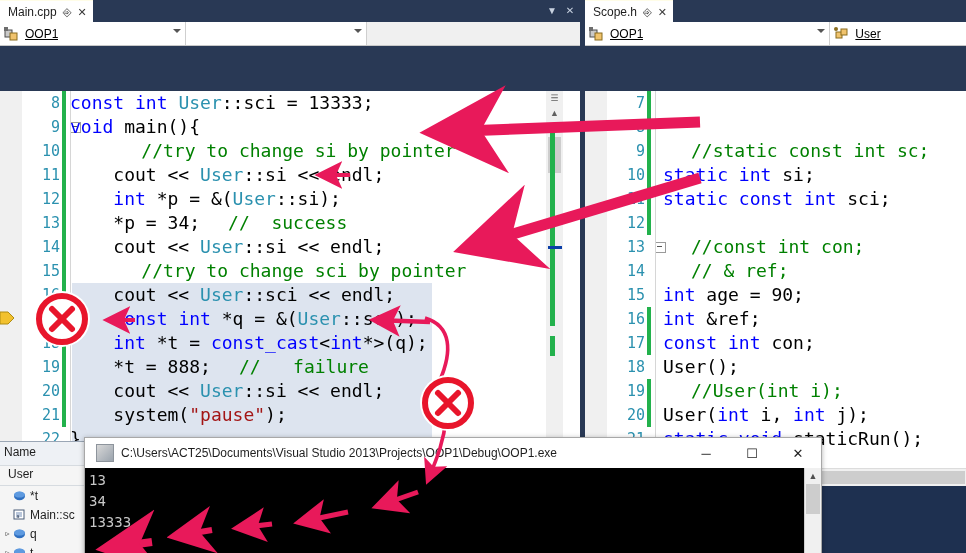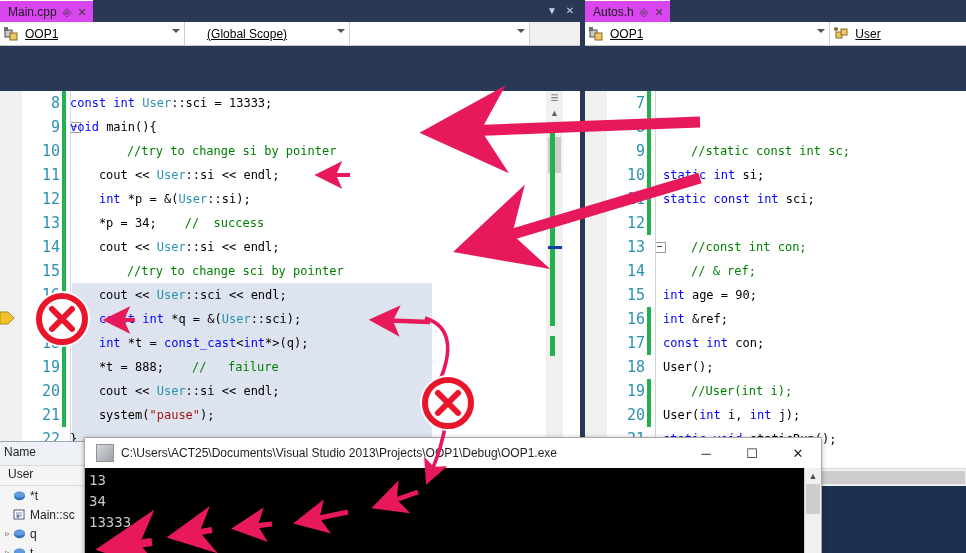--- a/index.html
+++ b/index.html
@@ -5,34 +5,34 @@
   html,body{margin:0;padding:0;}
   body{
     width:966px;height:553px;overflow:hidden;position:relative;
     background:#1e3050;
     font-family:"Liberation Sans", sans-serif;
     font-size:12px;
     -webkit-font-smoothing:antialiased;
   }
   
   .abs{position:absolute;}
-  .code{font-family:"DejaVu Sans Mono","Liberation Mono",monospace;font-size:12px;line-height:24px;white-space:pre;}
+  .code{font-family:"DejaVu Sans Mono","Liberation Mono",monospace;font-size:18px;line-height:24px;white-space:pre;}
   .kw{color:#0000ff;}
   .cmt{color:#008000;margin-left:28px;}
   .typ{color:#2b91af;}
   .str{color:#a31515;}
   .num{color:#000000;}
   .pln{color:#000000;}
 
   
   #leftPane{left:0;top:0;width:580px;height:440px;background:#293955;}
   .tabstrip{height:22px;background:#293955;position:relative;}
   .tab{
     position:absolute;left:0;top:0;height:22px;padding:0 6px 0 8px;
-    background:#d946ef;color:#1e1e1e;font-size:12px;line-height:22px;
+    background:#ffffff;color:#1e1e1e;font-size:12px;line-height:22px;
     display:flex;align-items:center;gap:6px;border-top:1px solid #fffde7;
   }
   .tab .pin,.tab .x{color:#3a3a3a;font-size:11px;cursor:pointer;}
   .tabstrip .strip-right{position:absolute;right:2px;top:2px;display:flex;gap:2px;align-items:center;}
   .cbtn{width:16px;height:18px;color:#c8d2e0;font-size:10px;text-align:center;line-height:18px;cursor:pointer;}
 
   .navbar{height:23px;background:#f0f0f0;border-bottom:1px solid #c8c8c8;display:flex;}
   .combo{height:23px;background:#fff;border-right:1px solid #cfcfcf;display:flex;align-items:center;position:relative;font-size:12px;color:#000;}
   .combo .cap{padding-left:4px;white-space:nowrap;overflow:hidden;text-decoration:underline;}
   .combo .arr{position:absolute;right:4px;top:7px;width:0;height:0;border-left:4px solid transparent;border-right:4px solid transparent;border-top:4px solid #555;}
@@ -97,24 +97,20 @@
   <div class="navbar">
     <div class="combo" style="width:185px">
       <span class="cicon">
         <svg width="16" height="16" viewBox="0 0 16 16">
           <rect x="2" y="4" width="7" height="7" fill="#c9c9c9" stroke="#4d4d4d"></rect>
           <rect x="7" y="7" width="7" height="7" fill="#f0c36d" stroke="#8a6d1f"></rect>
           <rect x="1" y="1" width="4" height="4" fill="#6d6d6d"></rect>
         </svg>
       </span>
       <span class="cap">OOP1</span>
-      <span class="arr"></span>
-    </div>
-    <div class="combo" style="width:165px">
-      <span class="cap" style="padding-left:22px">(Global Scope)</span>
       <span class="arr"></span>
     </div>
     <div class="combo" style="width:180px">
       <span class="cap"></span>
       <span class="arr"></span>
     </div>
     <div class="combo" style="width:50px;border-right:none;background:#f0f0f0"></div>
   </div>
 
   <div class="editorwrap abs" id="leftEditor" style="left:0;top:45px;width:580px;height:395px;">
@@ -188,21 +184,21 @@
       </div>
       <div style="width:14px;text-align:center;color:#606060;font-size:9px;">◀</div>
       <div style="flex:1;height:13px;background:#cdcdcd;margin:0 1px;"></div>
     </div>
   </div>
 </div>
 
 <div class="abs" id="rightPane">
   <div class="tabstrip">
     <div class="tab">
-      <span>Autos.h</span>
+      <span>Scope.h</span>
       <span class="pin">⎆</span>
       <span class="x">✕</span>
     </div>
   </div>
 
   <div class="navbar">
     <div class="combo" style="width:245px">
       <span class="cicon">
         <svg width="16" height="16" viewBox="0 0 16 16">
           <rect x="2" y="4" width="7" height="7" fill="#c9c9c9" stroke="#4d4d4d"></rect>

